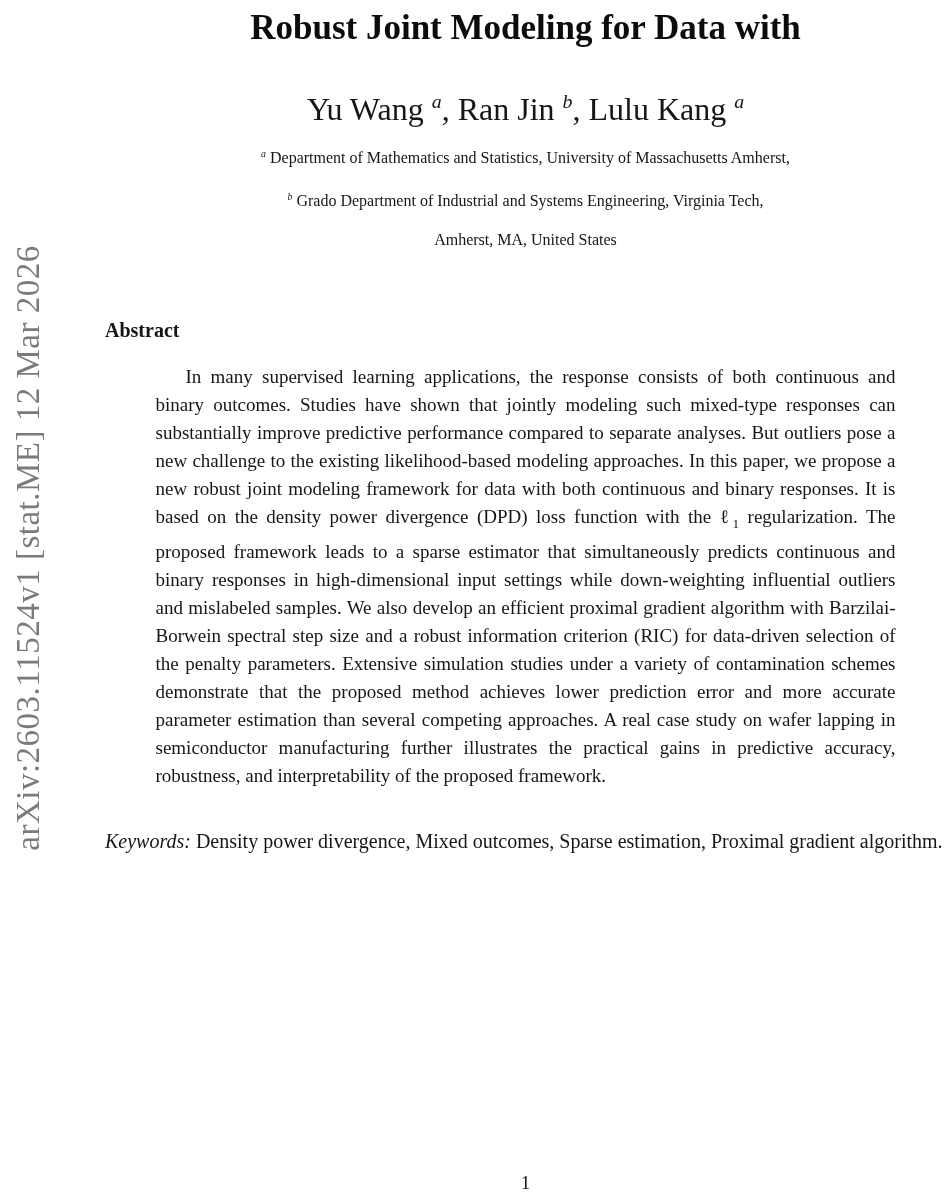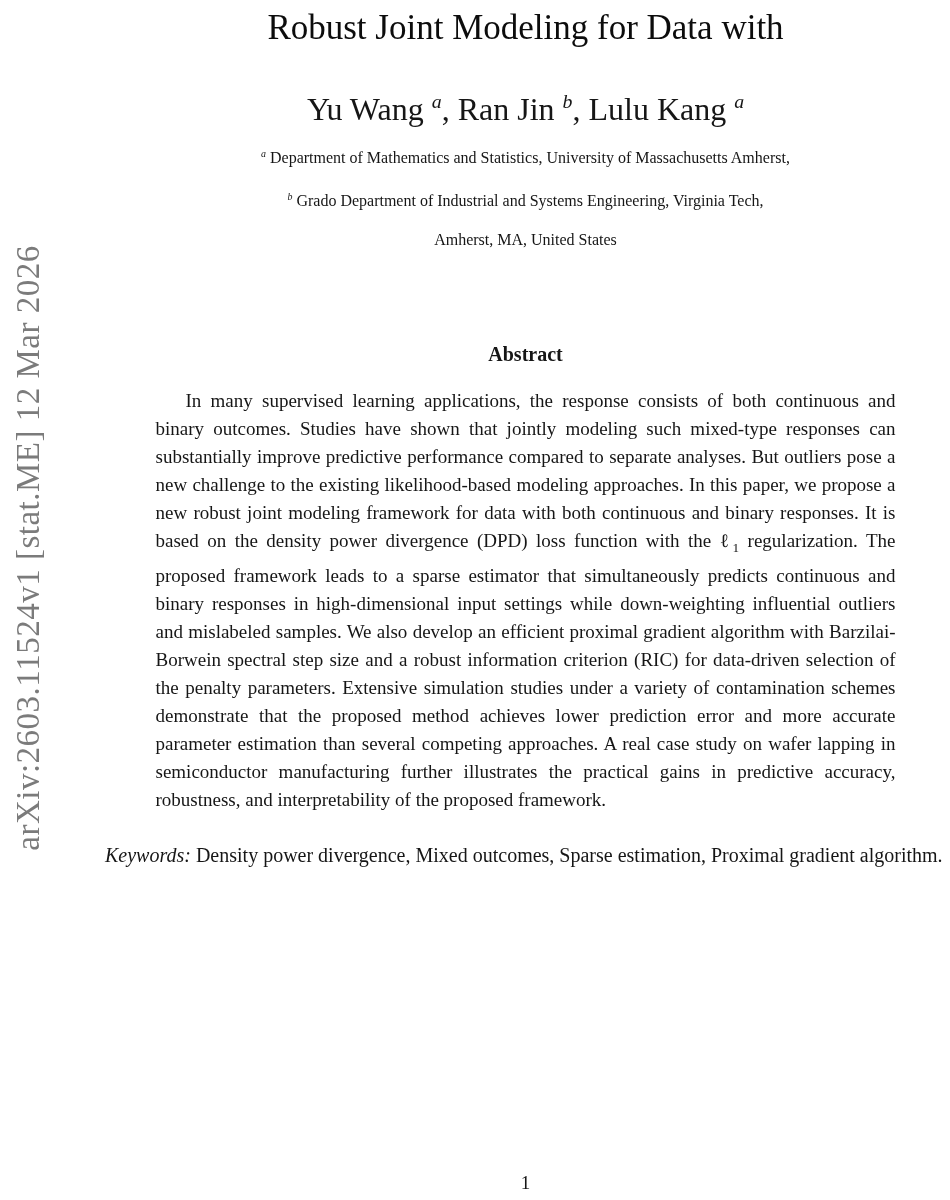--- a/index.html
+++ b/index.html
@@ -27,58 +27,57 @@
     position: absolute;
     left: 105px;
     top: 0;
     width: 841px;
   }
   .title {
     margin-top: 6px;
     text-align: center;
     font-size: 35px;
     line-height: 43px;
-    font-weight: normal;
+    font-weight: bold;
     color: #0c0c0c;
   }
   .authors {
     margin-top: 37px;
     text-align: center;
     font-size: 32px;
     line-height: 30px;
   }
   .authors sup, .affil sup {
     font-style: italic;
     font-size: 0.62em;
   }
   .affils {
     margin-top: 10px;
     text-align: center;
     font-size: 16px;
     line-height: 39px;
   }
   .abstract-heading {
-    margin-top: 84px;
-    text-align: center;
+    margin-top: 60px;
     font-size: 20px;
     font-weight: bold;
   }
   .abstract-body {
     margin: 21px auto 0 auto;
     width: 740px;
     font-size: 19px;
     line-height: 28px;
     text-align: justify;
     text-indent: 30px;
   }
   .abstract-body sub {
     font-size: 0.7em;
   }
   .keywords {
-    margin-top: 29px;
+    margin-top: 39px;
     font-size: 20px;
     line-height: 25.5px;
     text-align: justify;
   }
   .keywords .kw-label { font-style: italic; }
   .page-number {
     position: absolute;
     left: 105px;
     width: 841px;
     top: 1172px;

